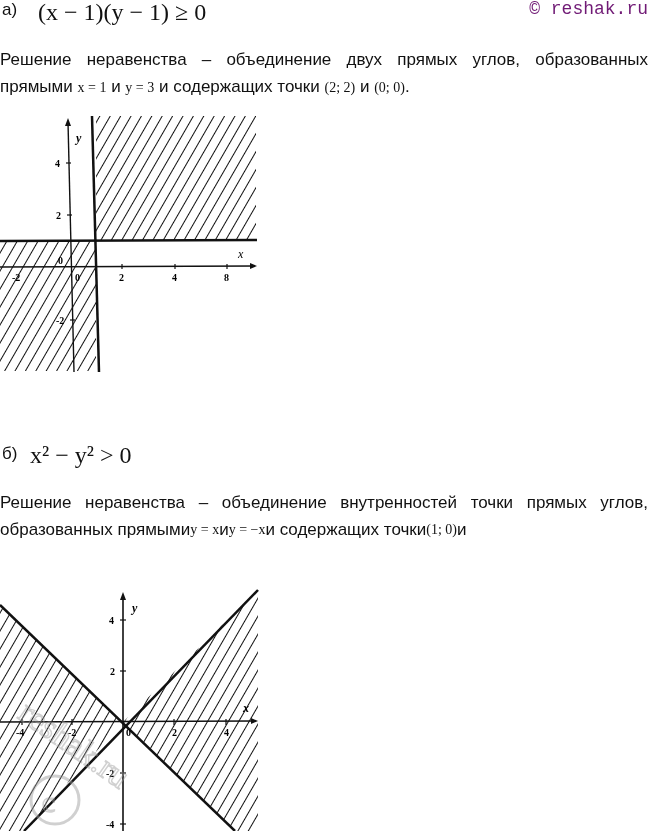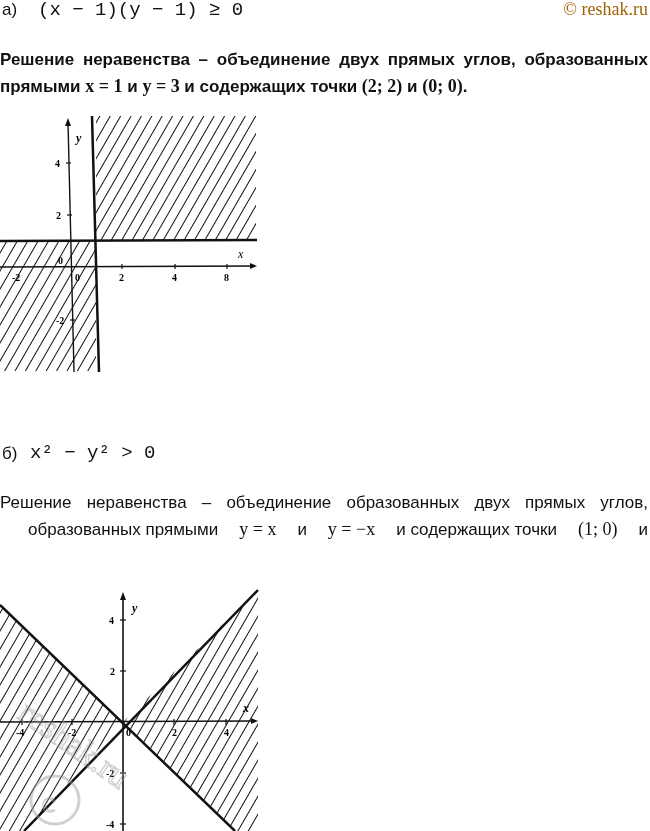--- a/index.html
+++ b/index.html
@@ -1,33 +1,33 @@
 <!DOCTYPE html>
 <html><head>
 <meta charset="utf-8">
 <style>
   html, body { margin: 0; padding: 0; background: #ffffff; }
   body { width: 650px; height: 831px; position: relative; overflow: hidden;
          font-family: "Liberation Sans", "DejaVu Sans", sans-serif; color: #111; }
   .abs { position: absolute; }
   .label { font-size: 17px; }
-  .math { font-family: Liberation Mono, monospace; font-size: 19px; }
-  .watermark { font-family: Liberation Serif, serif; font-size: 18px; color: #a16207; }
+  .math { font-family: Liberation Serif, serif; font-size: 24px; }
+  .watermark { font-family: Liberation Mono, monospace; font-size: 18px; color: #701a75; }
   .para { font-size: 17px; line-height: 27px; text-align: justify; width: 648px; }
-  .para .m { font-family: "Liberation Serif", "DejaVu Serif", serif; font-size: 18px; }
+  .para .m { font-family: "Liberation Serif", "DejaVu Serif", serif; font-size: 14px; }
   svg text { font-family: "Liberation Serif", serif; }
 </style>
 </head>
 <body>
 
 <div class="abs label" style="left:2px; top:0px;">а)</div>
 <div class="abs math" style="left:38px; top:-1px;">(x − 1)(y − 1) ≥ 0</div>
 <div class="abs watermark" style="right:2px; top:-1px;">© reshak.ru</div>
 
-<div class="abs para" style="left:0px; top:46px;font-weight:bold;">
+<div class="abs para" style="left:0px; top:46px;">
   <div style="text-align-last: justify;">Решение неравенства – объединение двух прямых углов, образованных</div>
   <div>
     <span>прямыми </span><span class="m">x = 1</span><span> и </span><span class="m">y = 3</span><span> и содержащих точки </span><span class="m">(2; 2)</span><span> и </span><span class="m">(0; 0)</span><span>.</span>
   </div>
 </div>
 
 <svg class="abs" style="left:0; top:112px;" width="262" height="262" viewBox="0 112 262 262">
   <defs>
     <pattern id="hatchA" patternUnits="userSpaceOnUse" width="9" height="9" patternTransform="rotate(30)">
       <line x1="0" y1="0" x2="0" y2="9" stroke="#111" stroke-width="2"></line>
@@ -72,22 +72,22 @@
   <text x="224" y="281" font-size="10" font-weight="bold">8</text>
   <text x="58" y="264" font-size="10" font-weight="bold">0</text>
 </svg>
 
 <div class="abs label" style="left:2px; top:444px;">б)</div>
 <div class="abs math" style="left:30px; top:442px;text-align:right;">
   <span>x² − y² &gt; 0</span>
 </div>
 
 <div class="abs para" style="left:0px; top:489px;">
-  <div style="text-align-last: justify;">Решение неравенства – объединение образованных двух прямых углов,</div>
-  <div style="display:flex; justify-content:space-between;padding-left:28px;">
+  <div style="text-align-last: justify;">Решение неравенства – объединение внутренностей точки прямых углов,</div>
+  <div style="display:flex; ">
     <span>образованных прямыми </span>
     <span class="m">y = x</span>
     <span> и </span>
     <span class="m">y = −x</span>
     <span> и содержащих точки </span>
     <span class="m">(1; 0)</span>
     <span> и</span>
   </div>
 </div>
 

